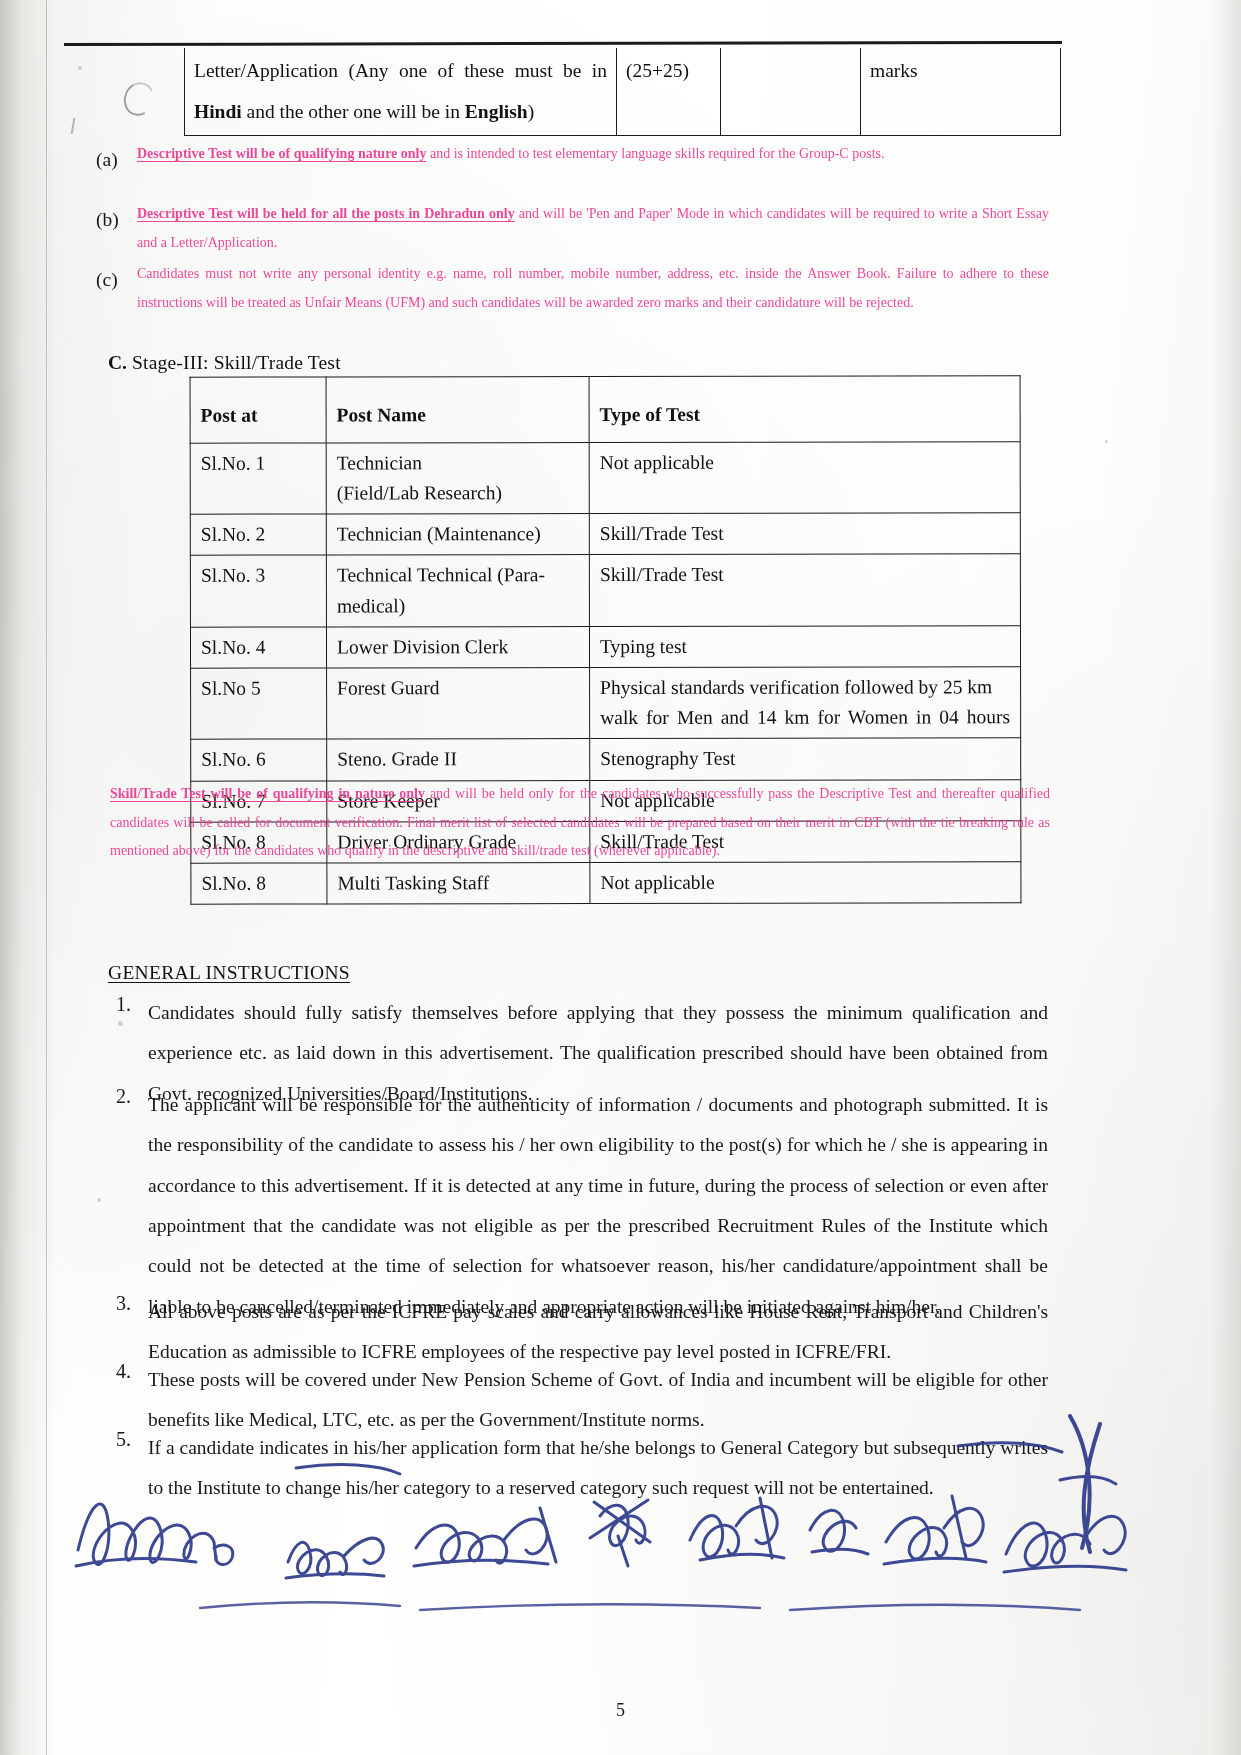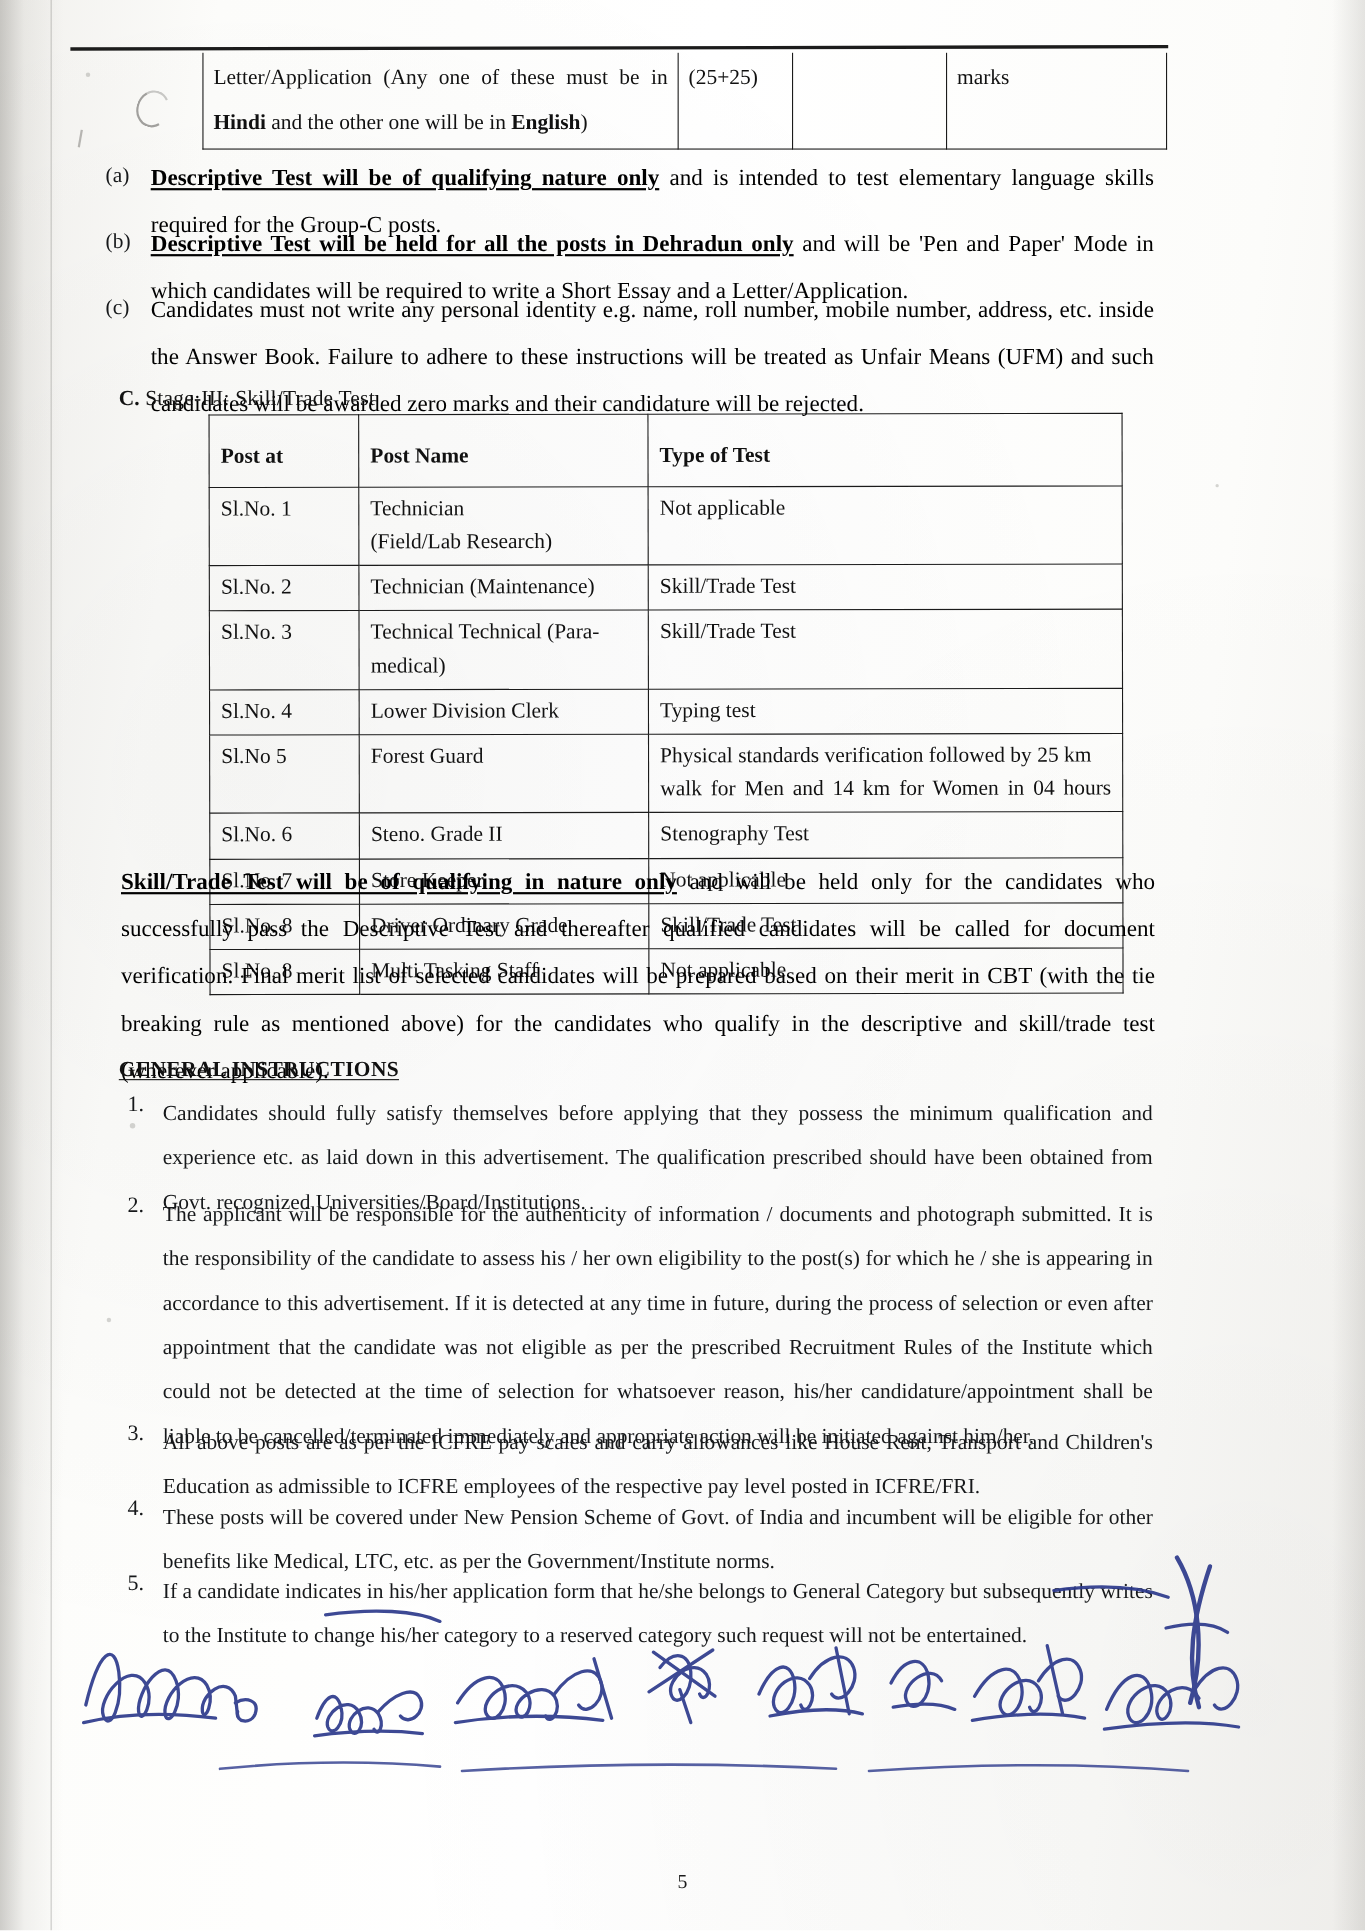--- a/index.html
+++ b/index.html
@@ -86,24 +86,24 @@
     width: 876px;
   }
   #top-table td { border-top: none; }
   .cell-just { text-align: justify; text-align-last: justify; }
   .b { font-weight: bold; }
   .ctr { text-align: center; }
 
   
   .para {
     position: absolute;
-    font-size: 21px;
+    font-size: 14px;
     line-height: 2.05;
     text-align: justify;
-    color: #000000;
+    color: #ec4899;
   }
   .marker {
     position: absolute;
     font-size: 19.5px;
     line-height: 2.05;
     color: #16181a;
   }
   .u-bold {
     font-weight: bold;
     text-decoration: underline;
@@ -152,21 +152,21 @@
   .tall  { height: 52px; }
   .tall2 { height: 52px; }
   .just-cell { text-align: justify; text-align-last: justify; line-height: 1.9; }
 
   
   #gi-heading {
     position: absolute;
     left: 108px;
     top: 962px;
     font-size: 19.5px;
-    font-weight: bold;
+    font-weight: normal;
     text-decoration: underline;
     text-underline-offset: 3px;
     letter-spacing: 0.3px;
   }
   .num {
     position: absolute;
     font-size: 20px;
     color: #16181a;
   }
   .li {

